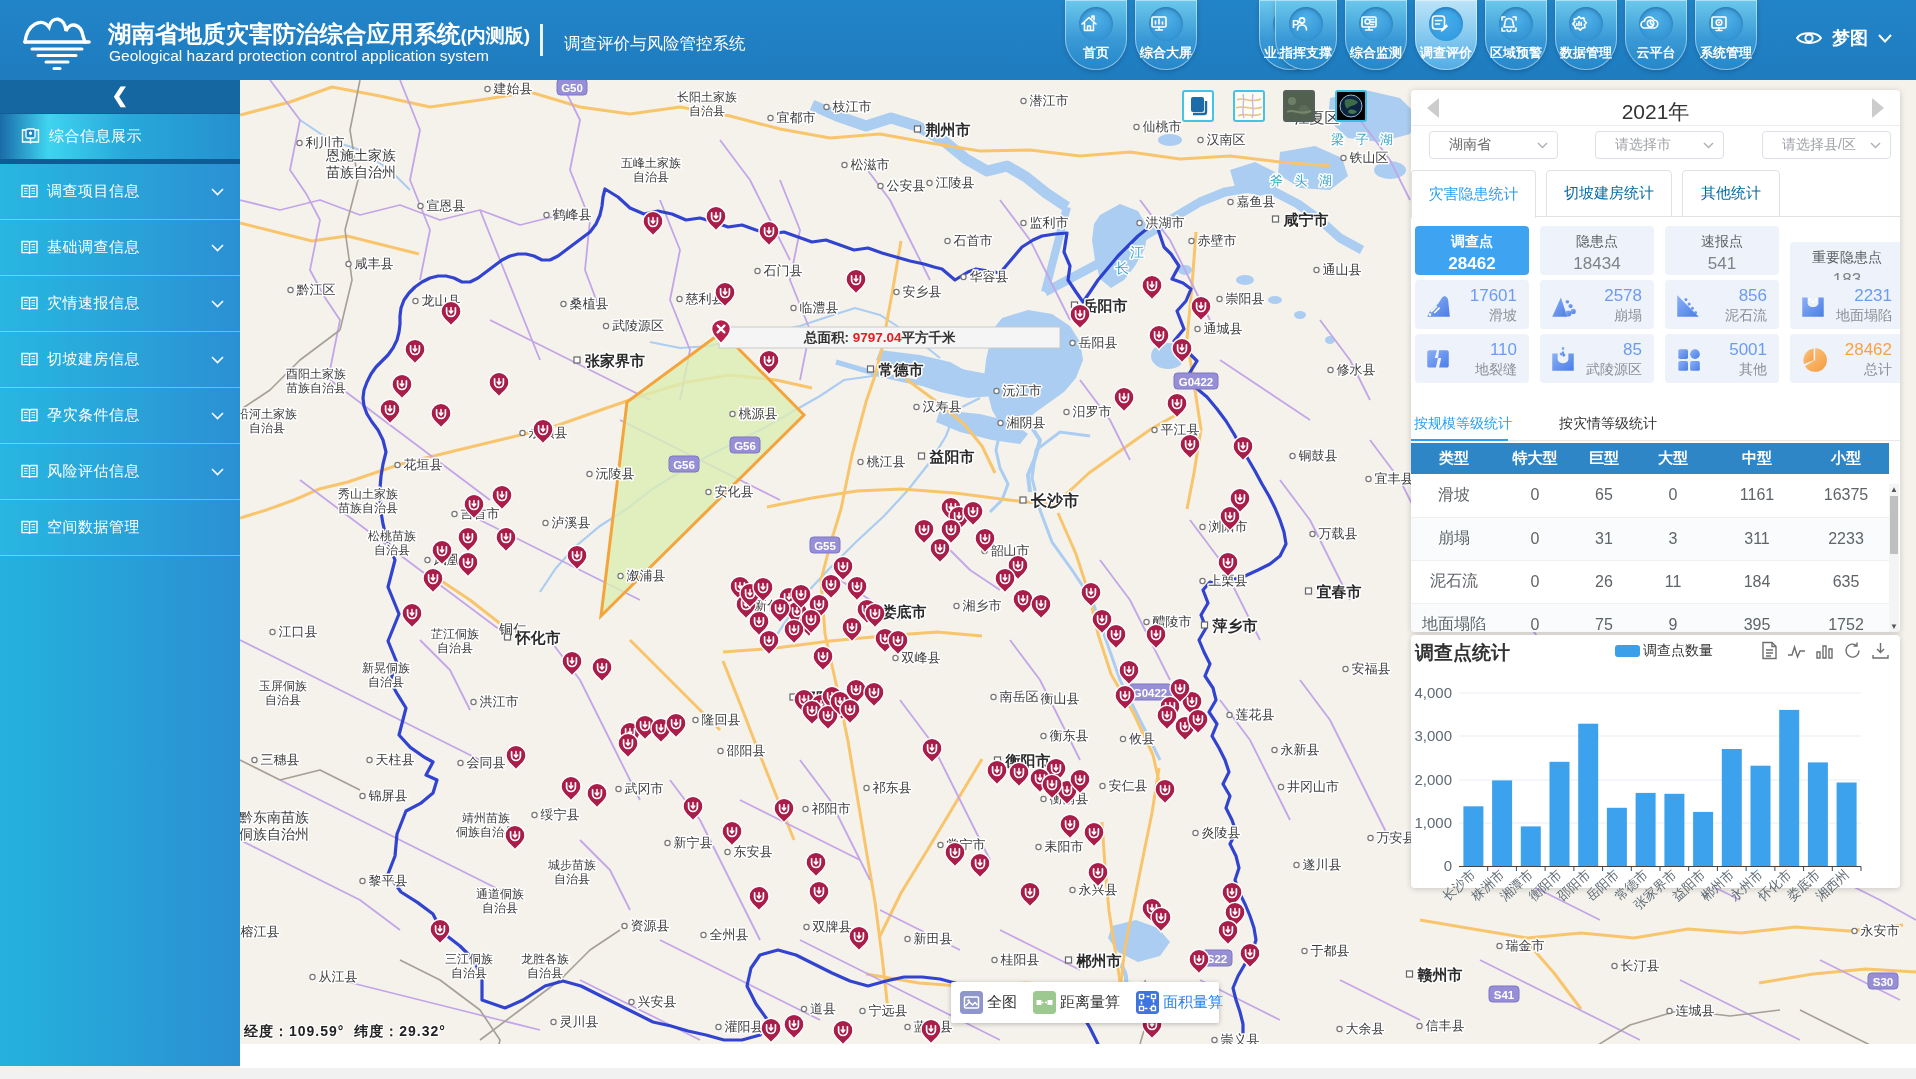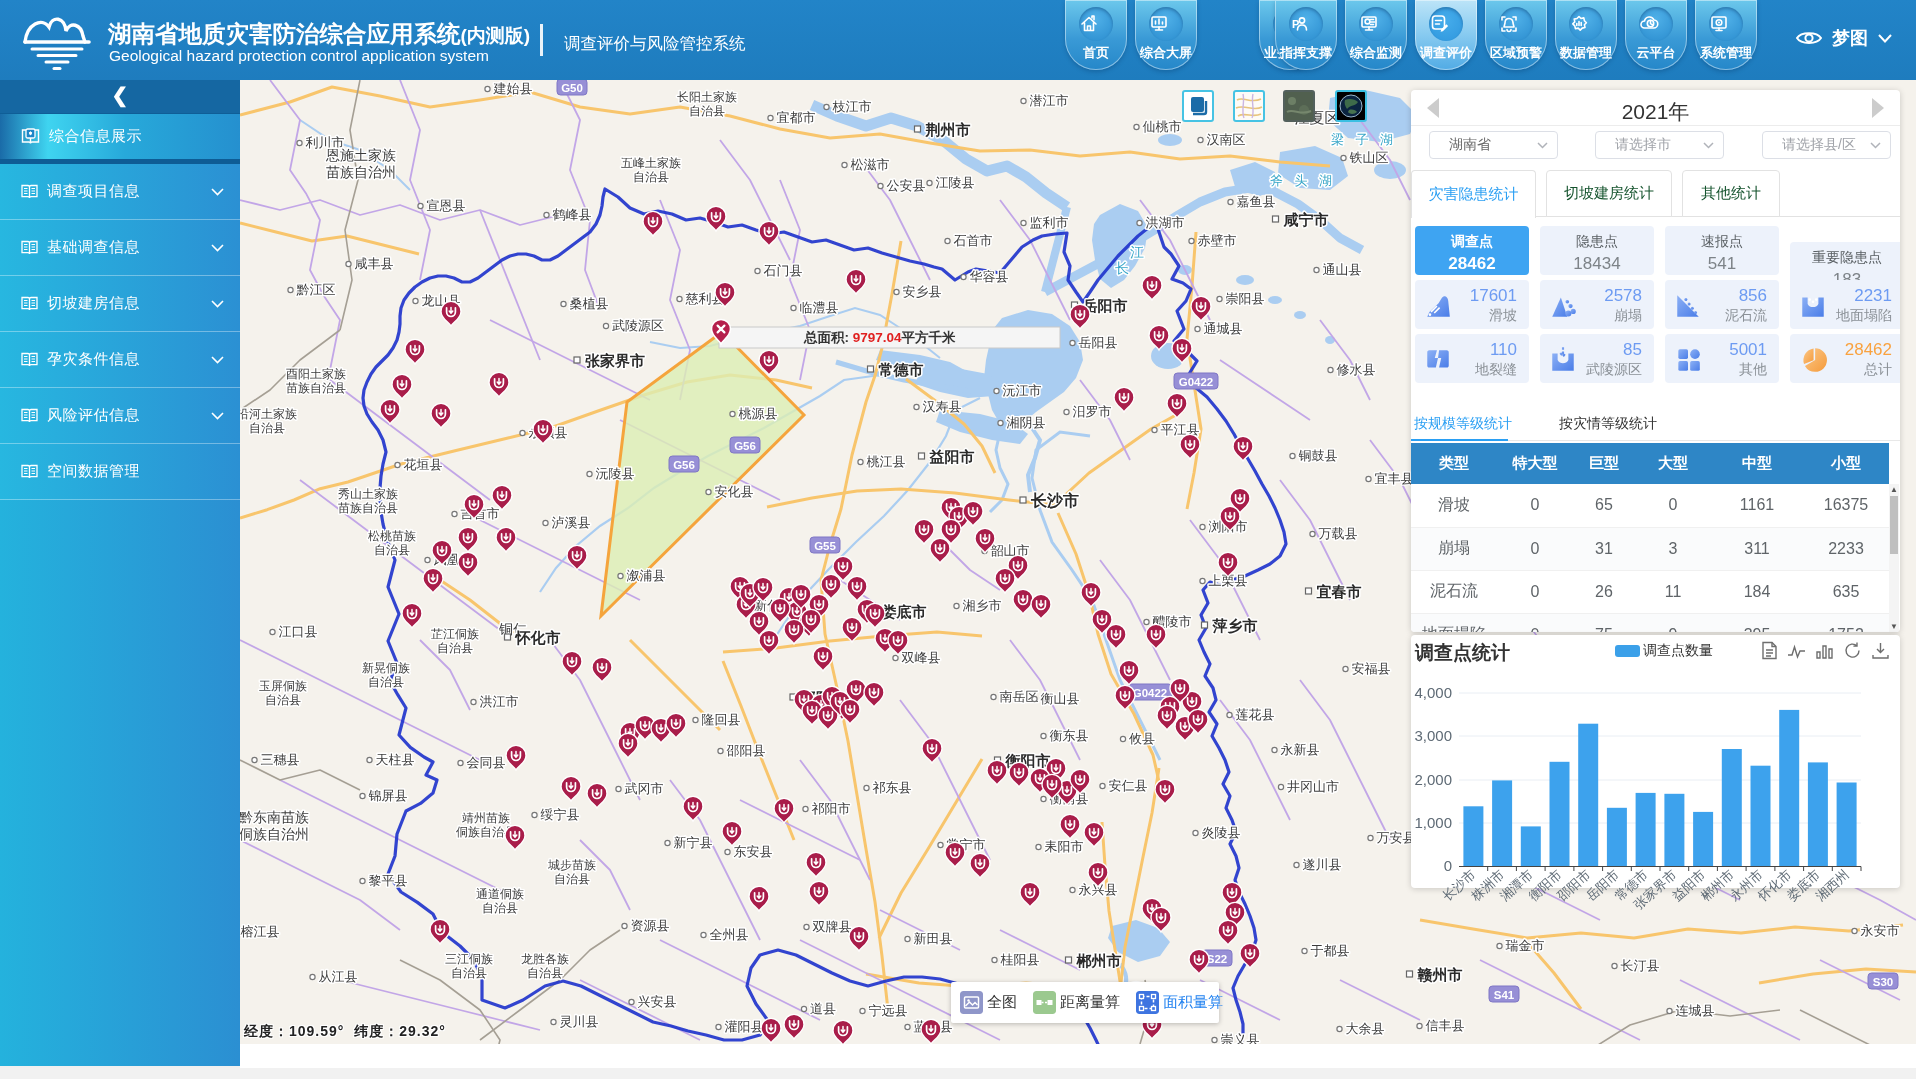--- a/index.html
+++ b/index.html
@@ -45,40 +45,40 @@
 #p2{top:635px;height:253px}
 #yearrow{height:36px;position:relative;border-bottom:1px solid #ececec}
 #yearrow .yr{position:absolute;left:0;right:0;top:8px;text-align:center;font-size:21px;color:#333}
 .tri{position:absolute;top:8px;width:0;height:0;border-top:10px solid transparent;border-bottom:10px solid transparent}
 .tri.l{left:16px;border-right:12px solid #ccc}
 .tri.r{right:16px;border-left:12px solid #ccc}
 .sel{position:absolute;top:41px;height:28px;width:129px;border:1px solid #dcdfe6;border-radius:4px;
  font-size:14px;color:#8e9096;display:flex;align-items:center;padding-left:19px}
 .sel .sarr{position:absolute;right:9px;top:10px;width:11px;height:7px}
 .ttab{position:absolute;top:80px;height:47px;background:#fff;border:1px solid #e2e2e2;border-radius:4px 4px 0 0;
- display:flex;align-items:center;justify-content:center;font-size:15px;color:#14532d}
+ display:flex;align-items:center;justify-content:center;font-size:15px;color:#0369a1}
 #ttabline{position:absolute;top:126px;left:0;width:489px;height:1px;background:#e2e2e2}
 .ttab.on{border-bottom:none;color:#2a9ff3;z-index:2;height:48px}
 .card{position:absolute;width:114px;height:49px;background:#edf2fb;border-radius:4px;text-align:center}
 .card .cb1{font-size:14px;color:#5a6064;margin-top:7px}
 .card .cb2{font-size:17px;color:#7d8388;margin-top:3px}
 .card.on{background:#3ea4f2}
 .card.on .cb1,.card.on .cb2{color:#fff;font-weight:bold}
 .icard{position:absolute;width:114px;height:49px;background:#edf2fb;border-radius:4px}
 .icard svg{position:absolute;left:9px;top:11px}
 .icard .n{position:absolute;right:12px;top:6px;font-size:17px;color:#6d9bf2}
 .icard .t{position:absolute;right:12px;top:27px;font-size:14px;color:#8a9096}
 .icard .n.org{color:#f9a23f}
 #stabs{position:absolute;top:321px;left:0;width:489px;height:30px;font-size:14px}
 #stabs .st1{position:absolute;left:3px;top:4px;color:#2a9ff3}
 #stabs .st2{position:absolute;left:148px;top:4px;color:#333}
 #stabs .ul{position:absolute;left:0;top:28px;width:97px;height:2px;background:#2a9ff3}
 #stabs .gl{position:absolute;left:0;top:29px;width:489px;height:1px;background:#e8e8e8}
 table#tb{position:absolute;top:353px;left:0;border-collapse:collapse;width:478px;table-layout:fixed}
-#tb th{background:#2e86c6;color:#fff;font-size:15px;font-weight:bold;height:41px}
+#tb th{background:#2e86c6;color:#fff;font-size:15px;font-weight:bold;height:31px}
 #tb td{font-size:16px;color:#5f6468;text-align:center;height:43px;border-bottom:1px solid #f0f0f0}
 #tb tr:nth-child(odd) td{background:#fafbfc}
 #sbar{position:absolute;right:1px;top:394px;width:10px;height:148px;background:#f4f4f4}
 #sbar .th{position:absolute;left:1px;top:12px;width:8px;height:58px;background:#bfbfbf}
 #sbar .a{position:absolute;left:0;width:10px;font-size:8px;color:#555;text-align:center}
 #ctitle{position:absolute;left:4px;top:5px;font-size:19px;font-weight:bold;color:#333}
 #legend{position:absolute;left:204px;top:7px;display:flex;align-items:center;gap:3px;font-size:14px;color:#333}
 #legend .sq{width:25px;height:12px;border-radius:3px;background:#3ba0e9}
 #ctools{position:absolute;right:10px;top:6px;display:flex;gap:9px}
 
@@ -870,20 +870,30 @@
         <span class="txt">基础调查信息</span>
         <svg class="arr" width="13" height="8" viewBox="0 0 13 8">
           <path d="M1 1 L6.5 6.5 L12 1" stroke="#fff" stroke-width="1.6" fill="none"></path>
         </svg>
       </div>
       <div class="mi">
         <svg width="17" height="15" viewBox="0 0 17 15">
           <path d="M1 1.5 H7 c.8 0 1.5.6 1.5 1.4 V14 c0-.8-.7-1.4-1.5-1.4 H1 Z M16 1.5 H10 c-.8 0-1.5.6-1.5 1.4 V14 c0-.8.7-1.4 1.5-1.4 H16 Z" fill="none" stroke="#fff" stroke-width="1.3"></path>
           <path d="M3 4.5 h3.5 M3 7 h3.5 M3 9.5 h3.5 M10.5 4.5 h3.5 M10.5 7 h3.5 M10.5 9.5 h3.5" stroke="#fff" stroke-width="1.1"></path>
         </svg>
+        <span class="txt">灾情速报信息</span>
+        <svg class="arr" width="13" height="8" viewBox="0 0 13 8">
+          <path d="M1 1 L6.5 6.5 L12 1" stroke="#fff" stroke-width="1.6" fill="none"></path>
+        </svg>
+      </div>
+      <div class="mi">
+        <svg width="17" height="15" viewBox="0 0 17 15">
+          <path d="M1 1.5 H7 c.8 0 1.5.6 1.5 1.4 V14 c0-.8-.7-1.4-1.5-1.4 H1 Z M16 1.5 H10 c-.8 0-1.5.6-1.5 1.4 V14 c0-.8.7-1.4 1.5-1.4 H16 Z" fill="none" stroke="#fff" stroke-width="1.3"></path>
+          <path d="M3 4.5 h3.5 M3 7 h3.5 M3 9.5 h3.5 M10.5 4.5 h3.5 M10.5 7 h3.5 M10.5 9.5 h3.5" stroke="#fff" stroke-width="1.1"></path>
+        </svg>
         <span class="txt">切坡建房信息</span>
         <svg class="arr" width="13" height="8" viewBox="0 0 13 8">
           <path d="M1 1 L6.5 6.5 L12 1" stroke="#fff" stroke-width="1.6" fill="none"></path>
         </svg>
       </div>
       <div class="mi">
         <svg width="17" height="15" viewBox="0 0 17 15">
           <path d="M1 1.5 H7 c.8 0 1.5.6 1.5 1.4 V14 c0-.8-.7-1.4-1.5-1.4 H1 Z M16 1.5 H10 c-.8 0-1.5.6-1.5 1.4 V14 c0-.8.7-1.4 1.5-1.4 H16 Z" fill="none" stroke="#fff" stroke-width="1.3"></path>
           <path d="M3 4.5 h3.5 M3 7 h3.5 M3 9.5 h3.5 M10.5 4.5 h3.5 M10.5 7 h3.5 M10.5 9.5 h3.5" stroke="#fff" stroke-width="1.1"></path>
         </svg>

